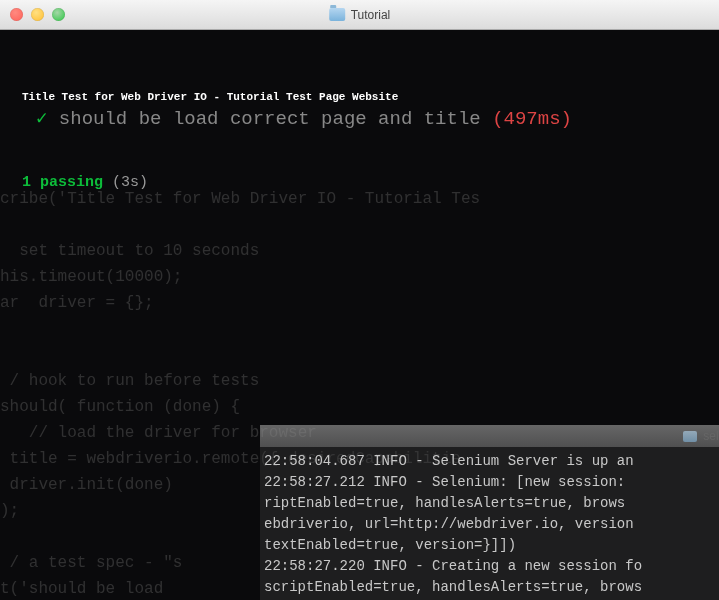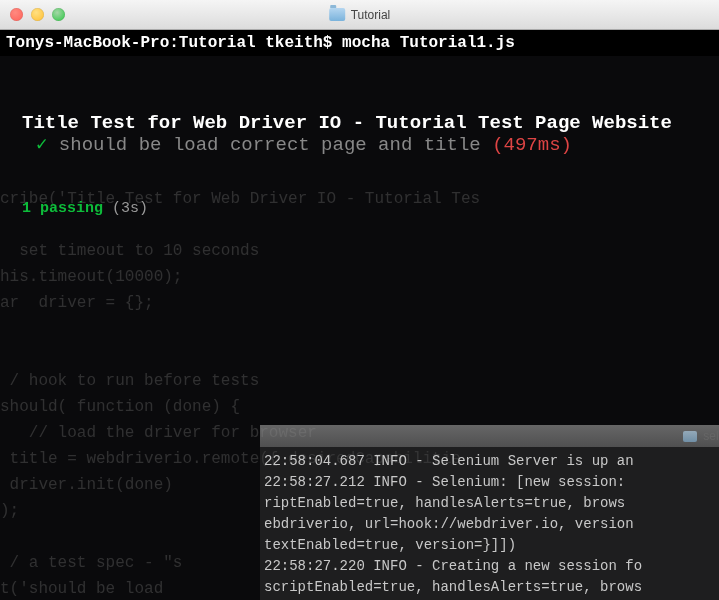--- a/index.html
+++ b/index.html
@@ -94,21 +94,21 @@
     }
     .prompt-line2 {
       padding: 2px 6px;
       font-size: 16px;
       margin-top: 18px;
       background: rgba(10,10,12,0.5);
     }
     .spacer-med { height: 56px; }
     .test-describe {
       padding-left: 22px;
-      font-size: 19px;
+      font-size: 11px;
     }
     .test-it {
       padding-left: 36px;
       font-size: 19px;
     }
     .checkmark { color: #0dbc3a; }
     .pass-text { color: #888; font-weight: normal; }
     .dur { color: #d44; font-weight: normal; }
     .spacer-sm { height: 42px; }
     .summary { padding-left: 22px; font-size: 15px; }
@@ -190,27 +190,20 @@
 <span> title = webdriverio.remote({ desiredCapabilitie</span>
 <span> driver.init(done)</span>
 <span>);</span>
 
 <span> / a test spec - "s</span>
 <span>t('should be load </span>
 
 </div>
 
   <div class="fg">
-    <div class="prompt-line">
-      <span>Tonys-MacBook-Pro:Tutorial</span>
-      <span> </span>
-      <span>tkeith$</span>
-      <span> </span>
-      <span>mocha Tutorial1.js</span>
-    </div>
 
     <div class="spacer-med"></div>
 
     <div class="test-describe">Title Test for Web Driver IO - Tutorial Test Page Website</div>
     <div class="test-it">
       <span class="checkmark">✓</span>
       <span> </span>
       <span class="pass-text">should be load correct page and title</span>
       <span> </span>
       <span class="dur">(497ms)</span>
@@ -227,19 +220,19 @@
   </div>
 
   <div class="sel-window">
     <div class="sel-title">
       <div class="sel-folder"></div>
       <span>seleniun</span>
     </div>
     <div class="sel-body"><span>22:58:04.687 INFO - Selenium Server is up an</span>
 <span>22:58:27.212 INFO - Selenium: [new session:</span>
 <span>riptEnabled=true, handlesAlerts=true, brows</span>
-<span>ebdriverio, url=hook://webdriver.io, version</span>
+<span>ebdriverio, url=http://webdriver.io, version</span>
 <span>textEnabled=true, version=}]])</span>
 <span>22:58:27.220 INFO - Creating a new session fo</span>
 <span>scriptEnabled=true, handlesAlerts=true, brows</span></div>
   </div>
 
 </div>
 
 </body></html>

